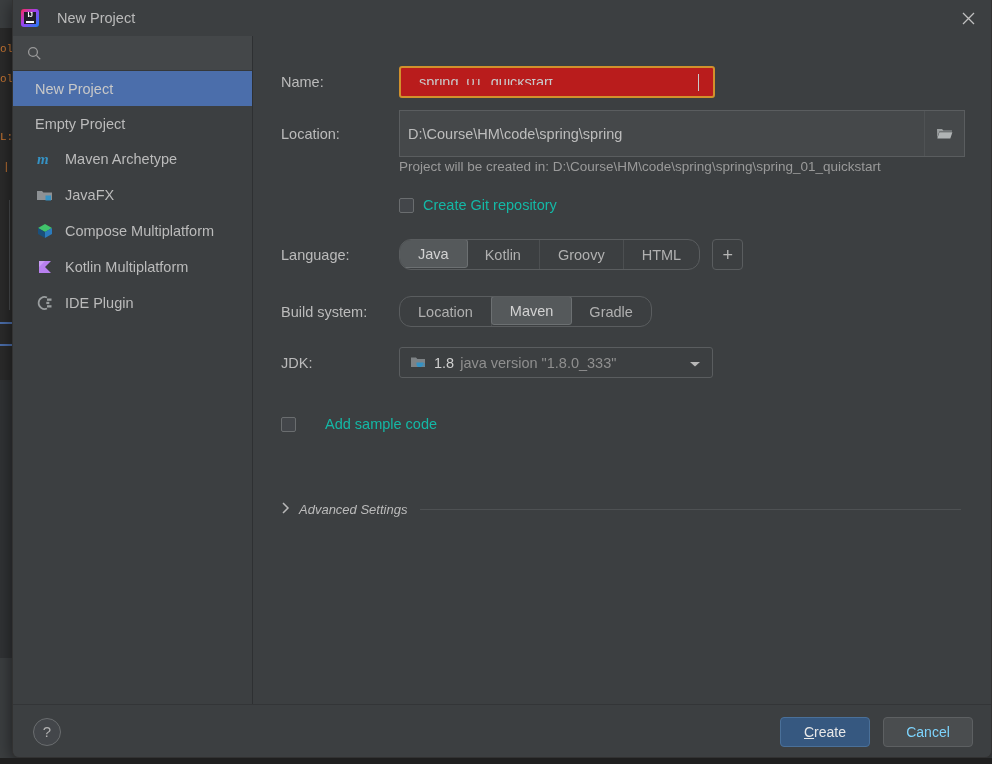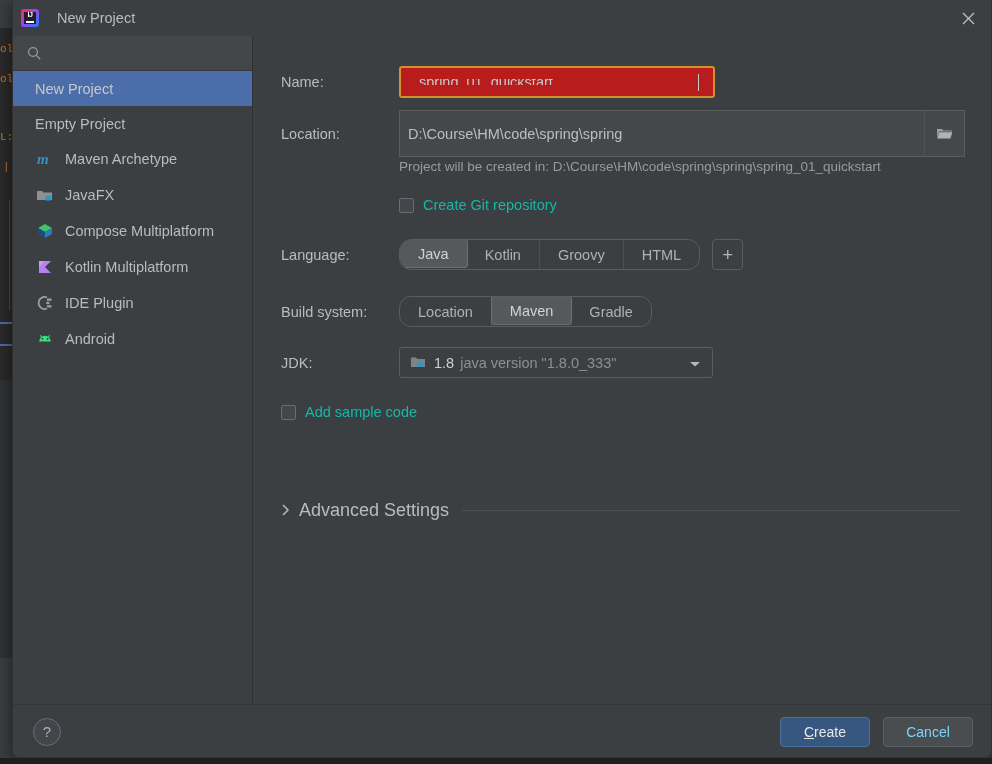--- a/index.html
+++ b/index.html
@@ -200,21 +200,21 @@
   #jdk-folder { margin-left: 10px; display: flex; flex: none; }
   #jdk-ver { margin-left: 7px; font-size: 14.5px; color: #cfcfcf; }
   #jdk-desc { margin-left: 6px; font-size: 14.5px; color: #8f8f8f; }
   #jdk-arrow { margin-left: auto; margin-right: 11px; }
 
   
   #adv-row {
     position: absolute; left: 28px; top: 464px; width: 680px;
     display: flex; align-items: center; cursor: pointer;
   }
-  #adv-label { margin-left: 9px; font-size: 18px; color: #bbbbbb; }
+  #adv-label { margin-left: 9px; font-size: 13px; color: #bbbbbb; font-style: italic; }
   #adv-line { flex: 1; height: 1px; background: #4e5153; margin-left: 13px; }
 
   
   #footer {
     position: absolute; left: 0; top: 704px; width: 980px; height: 54px;
     background: #3c3f41; border-top: 1px solid #333537;
     display: flex; align-items: center;
   }
   #help-btn {
     margin-left: 20px; width: 28px; height: 28px; border-radius: 50%;
@@ -331,32 +331,20 @@
           <svg width="18" height="18" viewBox="0 0 18 18">
             <path d="M11 3.5 A6 6 0 1 0 11 14.5" stroke="#9a9e9f" stroke-width="1.7" fill="none"></path>
             <rect x="11" y="4.5" width="4.5" height="2.3" fill="#9a9e9f"></rect>
             <rect x="11" y="11.2" width="4.5" height="2.3" fill="#9a9e9f"></rect>
             <rect x="10.3" y="7.8" width="3" height="2.3" fill="#9a9e9f"></rect>
           </svg>
         </span>
         <span>IDE Plugin</span>
       </div>
 
-      <div class="gen-item">
-        <span class="gen-icon">
-          <svg width="18" height="18" viewBox="0 0 18 18">
-            <path d="M3.2 11.5 A5.8 5.8 0 0 1 14.8 11.5 Z" fill="#3ddc84"></path>
-            <circle cx="6.4" cy="8.8" r=".85" fill="#2b2b2b"></circle>
-            <circle cx="11.6" cy="8.8" r=".85" fill="#2b2b2b"></circle>
-            <path d="M4.3 5.4 L5.5 7" stroke="#3ddc84" stroke-width="1.1"></path>
-            <path d="M13.7 5.4 L12.5 7" stroke="#3ddc84" stroke-width="1.1"></path>
-          </svg>
-        </span>
-        <span>Android</span>
-      </div>
     </div>
 
     <div id="main">
 
       <div class="frow" style="top:30px;">
         <span class="flabel">Name:</span>
         <div id="name-field-wrap">
           <input id="name-field" type="text" placeholder="" value="spring_01_quickstart" style="">
           <span id="caret"></span>
         </div>
@@ -415,21 +403,21 @@
           <span id="jdk-ver">1.8</span>
           <span id="jdk-desc">java version "1.8.0_333"</span>
           <span id="jdk-arrow">
             <svg width="12" height="8" viewBox="0 0 12 8">
               <path d="M1 2 L6 6.6 L11 2 Z" fill="#b8b8b8"></path>
             </svg>
           </span>
         </div>
       </div>
 
-      <div class="cbrow" style="left:28px;top:368px;">
+      <div class="cbrow" style="left:28px;top:380px;gap:20px;">
         <span class="cbox"></span>
         <span class="cblabel">Add sample code</span>
       </div>
 
       <div id="adv-row">
         <span>
           <svg width="9" height="12" viewBox="0 0 9 12">
             <path d="M2 1 L7 6 L2 11" stroke="#b8b8b8" stroke-width="1.5" fill="none"></path>
           </svg>
         </span>

